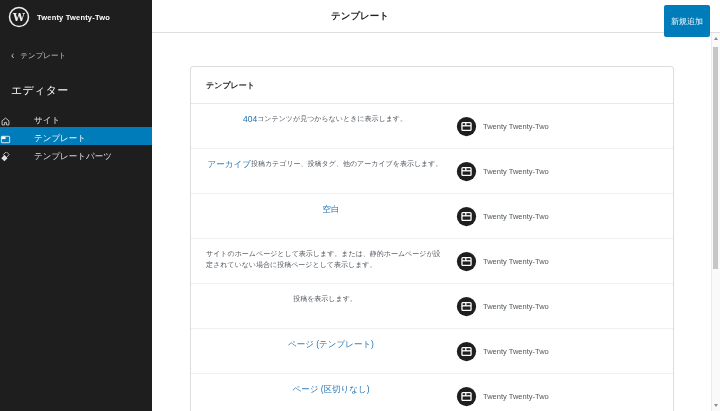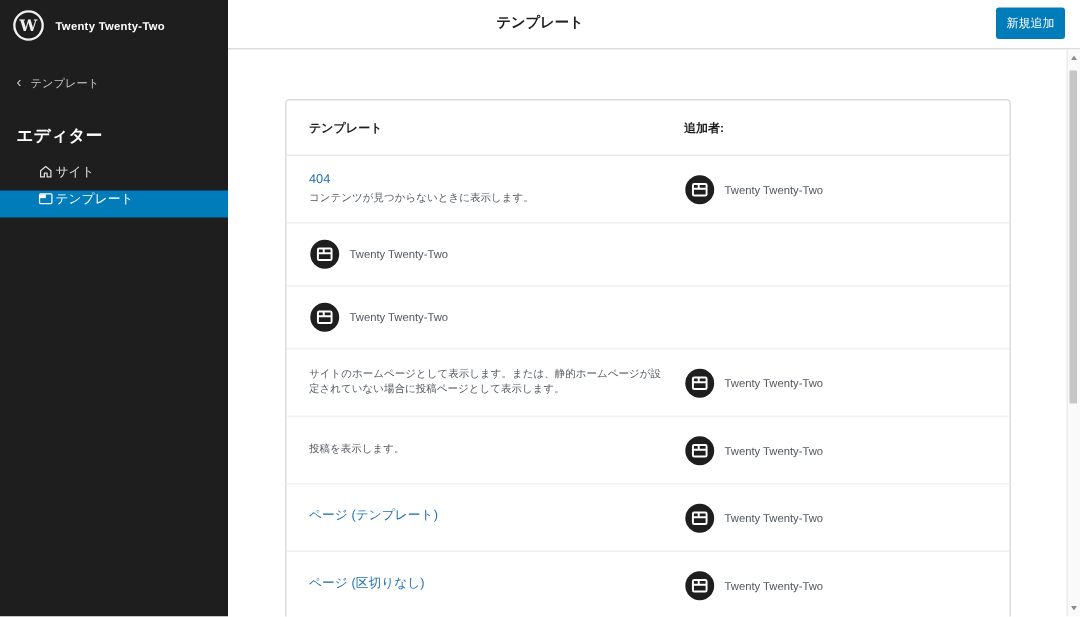--- a/index.html
+++ b/index.html
@@ -7,37 +7,37 @@
     width:720px;height:411px;overflow:hidden;position:relative;
     background:#fff;font-family:"Liberation Sans","DejaVu Sans",sans-serif;
     -webkit-font-smoothing:antialiased;
   }
   
   .sidebar{position:absolute;left:0;top:0;width:152px;height:411px;background:#1e1e1e;color:#e0e0e0;z-index:5}
   .logo-row{display:flex;align-items:center;gap:7px;padding:5px 8px;height:24px;cursor:pointer}
   .site-title{color:#fff;font-size:7.5px;font-weight:bold;letter-spacing:.2px}
   .back-link{display:flex;align-items:center;gap:6px;padding:0 11px;margin-top:17px;color:#c3c4c7;font-size:7.5px;cursor:pointer}
   .back-chevron{font-size:10px;line-height:8px;color:#c3c4c7}
-  .section-title{padding:0 11px;margin-top:22px;font-size:11px;font-weight:bold;color:#fff;letter-spacing:.3px}
+  .section-title{padding:0 11px;margin-top:22px;font-size:11px;font-weight:normal;color:#fff;letter-spacing:.3px}
   .nav{margin-top:11px}
-  .nav-item{display:flex;align-items:flex-start;gap:1px;height:18px;padding:0 25px;font-size:8.5px;color:#e0e0e0;cursor:pointer}
+  .nav-item{display:flex;align-items:flex-end;gap:23px;height:18px;padding:0 0;font-size:8.5px;color:#e0e0e0;cursor:pointer}
   .nav-item.active{background:#007cba;color:#fff}
   .nav-item .ico{display:flex;align-items:center}
   
   .topbar{position:absolute;left:152px;right:0;top:0;height:32px;background:#fff;border-bottom:1px solid #ddd;z-index:2}
   .page-title{position:absolute;left:0;right:0;top:0;height:32px;line-height:32px;text-align:center;font-size:9.5px;font-weight:bold;color:#1e1e1e;z-index:3;pointer-events:none}
-  .add-new-btn{position:absolute;right:10px;top:5px;height:21px;line-height:21px;padding:0 7px;background:#007cba;color:#fff;font-size:8px;border:none;border-radius:2px;cursor:pointer;font-family:inherit;z-index:4}
+  .add-new-btn{position:absolute;right:10px;top:5px;height:32px;line-height:21px;padding:0 7px;background:#007cba;color:#fff;font-size:8px;border:none;border-radius:2px;cursor:pointer;font-family:inherit;z-index:4}
   
   .card{position:absolute;left:190px;top:66px;width:484px;background:#fff;border:1px solid #dcdcde;border-radius:3px;z-index:1;box-sizing:border-box}
   .thead{display:flex;padding:13px 15px 12px 15px;border-bottom:1px solid #e8e8e8;font-size:8px;font-weight:bold;color:#1e1e1e}
   .col-name{width:250px;flex:none;box-sizing:border-box}
   .col-by{flex:1}
   .trow{display:flex;align-items:center;padding:10px 15px;border-bottom:1px solid #f0f0f1}
   .trow:last-child{border-bottom:none}
-  .name-cell{min-height:24px;display:flex;flex-direction:column;justify-content:center}
+  .name-cell{min-height:24px;display:flex;flex-direction:row;justify-content:center}
   .row-title{font-size:8.5px;color:#2271b1;text-decoration:none;cursor:pointer;margin:0 0 2px 0;line-height:1.4}
   .row-desc{font-size:7px;color:#50575e;line-height:1.5;padding-right:12px}
   .byline{display:flex;align-items:center;gap:6px;font-size:7.5px;color:#50575e}
   .avatar{display:flex;align-items:center}
   
   .scrollbar{position:absolute;right:0;top:33px;bottom:0;width:8px;background:#fafafa;border-left:1px solid #ececec;z-index:6}
   .sb-btn{position:absolute;left:0;width:8px;height:9px;display:flex;align-items:center;justify-content:center;cursor:pointer}
   .sb-up{top:1px}.sb-down{bottom:1px}
   .tri-up{width:0;height:0;border-left:2.5px solid transparent;border-right:2.5px solid transparent;border-bottom:3.5px solid #8c8c8c}
   .tri-down{width:0;height:0;border-left:2.5px solid transparent;border-right:2.5px solid transparent;border-top:3.5px solid #8c8c8c}
@@ -75,31 +75,39 @@
     </div>
     <div class="nav-item active">
       <span class="ico">
         <svg width="11" height="11" viewBox="0 0 24 24">
           <rect x="3" y="5" width="18" height="14" rx="1.5" fill="none" stroke="#fff" stroke-width="1.8"></rect>
           <rect x="3.6" y="5.6" width="8.5" height="5.5" fill="#fff"></rect>
         </svg>
       </span>
       <span>テンプレート</span>
     </div>
+    <div class="nav-item">
+      <span class="ico">
+        <svg width="11" height="11" viewBox="0 0 24 24">
+          <rect x="9.2" y="1.2" width="9" height="9" transform="rotate(45 13.7 5.7)" fill="none" stroke="#e0e0e0" stroke-width="1.6"></rect>
+          <rect x="4.8" y="8.8" width="9.6" height="9.6" transform="rotate(45 9.6 13.6)" fill="#e0e0e0"></rect>
+        </svg>
+      </span>
+      <span>テンプレートパーツ</span>
+    </div>
   </div>
 </div>
 
 <div class="topbar"></div>
 <div class="page-title">テンプレート</div>
 <button class="add-new-btn">新規追加</button>
 
 <div class="card">
   <div class="thead">
     <div class="col-name">テンプレート</div>
-    <div class="col-by">追加者:</div>
   </div>
   <div id="rows-host">
   <div class="trow">
     <div class="col-name name-cell">
       <a class="row-title">404</a>
       <div class="row-desc">コンテンツが見つからないときに表示します。</div>
     </div>
     <div class="col-by">
       <span class="byline">
         <span class="avatar">
@@ -109,36 +117,44 @@
             <line x1="6.8" y1="11.2" x2="17.2" y2="11.2" stroke="#fff" stroke-width="1.5"></line>
             <line x1="11.2" y1="7.6" x2="11.2" y2="11.2" stroke="#fff" stroke-width="1.5"></line>
           </svg>
         </span>
         <span>Twenty Twenty-Two</span>
       </span>
     </div>
   </div>
 
   <div class="trow">
-    <div class="col-by">
-      <span class="byline">
-        <span class="avatar">
-          <svg width="21" height="21" viewBox="0 0 24 24">
-            <circle cx="12" cy="12" r="11" fill="#1e1e1e"></circle>
-            <rect x="6.8" y="7.6" width="10.4" height="8.8" rx="1" fill="none" stroke="#fff" stroke-width="1.5"></rect>
-            <line x1="6.8" y1="11.2" x2="17.2" y2="11.2" stroke="#fff" stroke-width="1.5"></line>
-            <line x1="11.2" y1="7.6" x2="11.2" y2="11.2" stroke="#fff" stroke-width="1.5"></line>
-          </svg>
-        </span>
-        <span>Twenty Twenty-Two</span>
-      </span>
-    </div>
-  </div>
-
-  <div class="trow">
+    <div class="col-name name-cell">
+      <a class="row-title">アーカイブ</a>
+      <div class="row-desc">投稿カテゴリー、投稿タグ、他のアーカイブを表示します。</div>
+    </div>
+    <div class="col-by">
+      <span class="byline">
+        <span class="avatar">
+          <svg width="21" height="21" viewBox="0 0 24 24">
+            <circle cx="12" cy="12" r="11" fill="#1e1e1e"></circle>
+            <rect x="6.8" y="7.6" width="10.4" height="8.8" rx="1" fill="none" stroke="#fff" stroke-width="1.5"></rect>
+            <line x1="6.8" y1="11.2" x2="17.2" y2="11.2" stroke="#fff" stroke-width="1.5"></line>
+            <line x1="11.2" y1="7.6" x2="11.2" y2="11.2" stroke="#fff" stroke-width="1.5"></line>
+          </svg>
+        </span>
+        <span>Twenty Twenty-Two</span>
+      </span>
+    </div>
+  </div>
+
+  <div class="trow">
+    <div class="col-name name-cell">
+      <a class="row-title">空白</a>
+
+    </div>
     <div class="col-by">
       <span class="byline">
         <span class="avatar">
           <svg width="21" height="21" viewBox="0 0 24 24">
             <circle cx="12" cy="12" r="11" fill="#1e1e1e"></circle>
             <rect x="6.8" y="7.6" width="10.4" height="8.8" rx="1" fill="none" stroke="#fff" stroke-width="1.5"></rect>
             <line x1="6.8" y1="11.2" x2="17.2" y2="11.2" stroke="#fff" stroke-width="1.5"></line>
             <line x1="11.2" y1="7.6" x2="11.2" y2="11.2" stroke="#fff" stroke-width="1.5"></line>
           </svg>
         </span>

